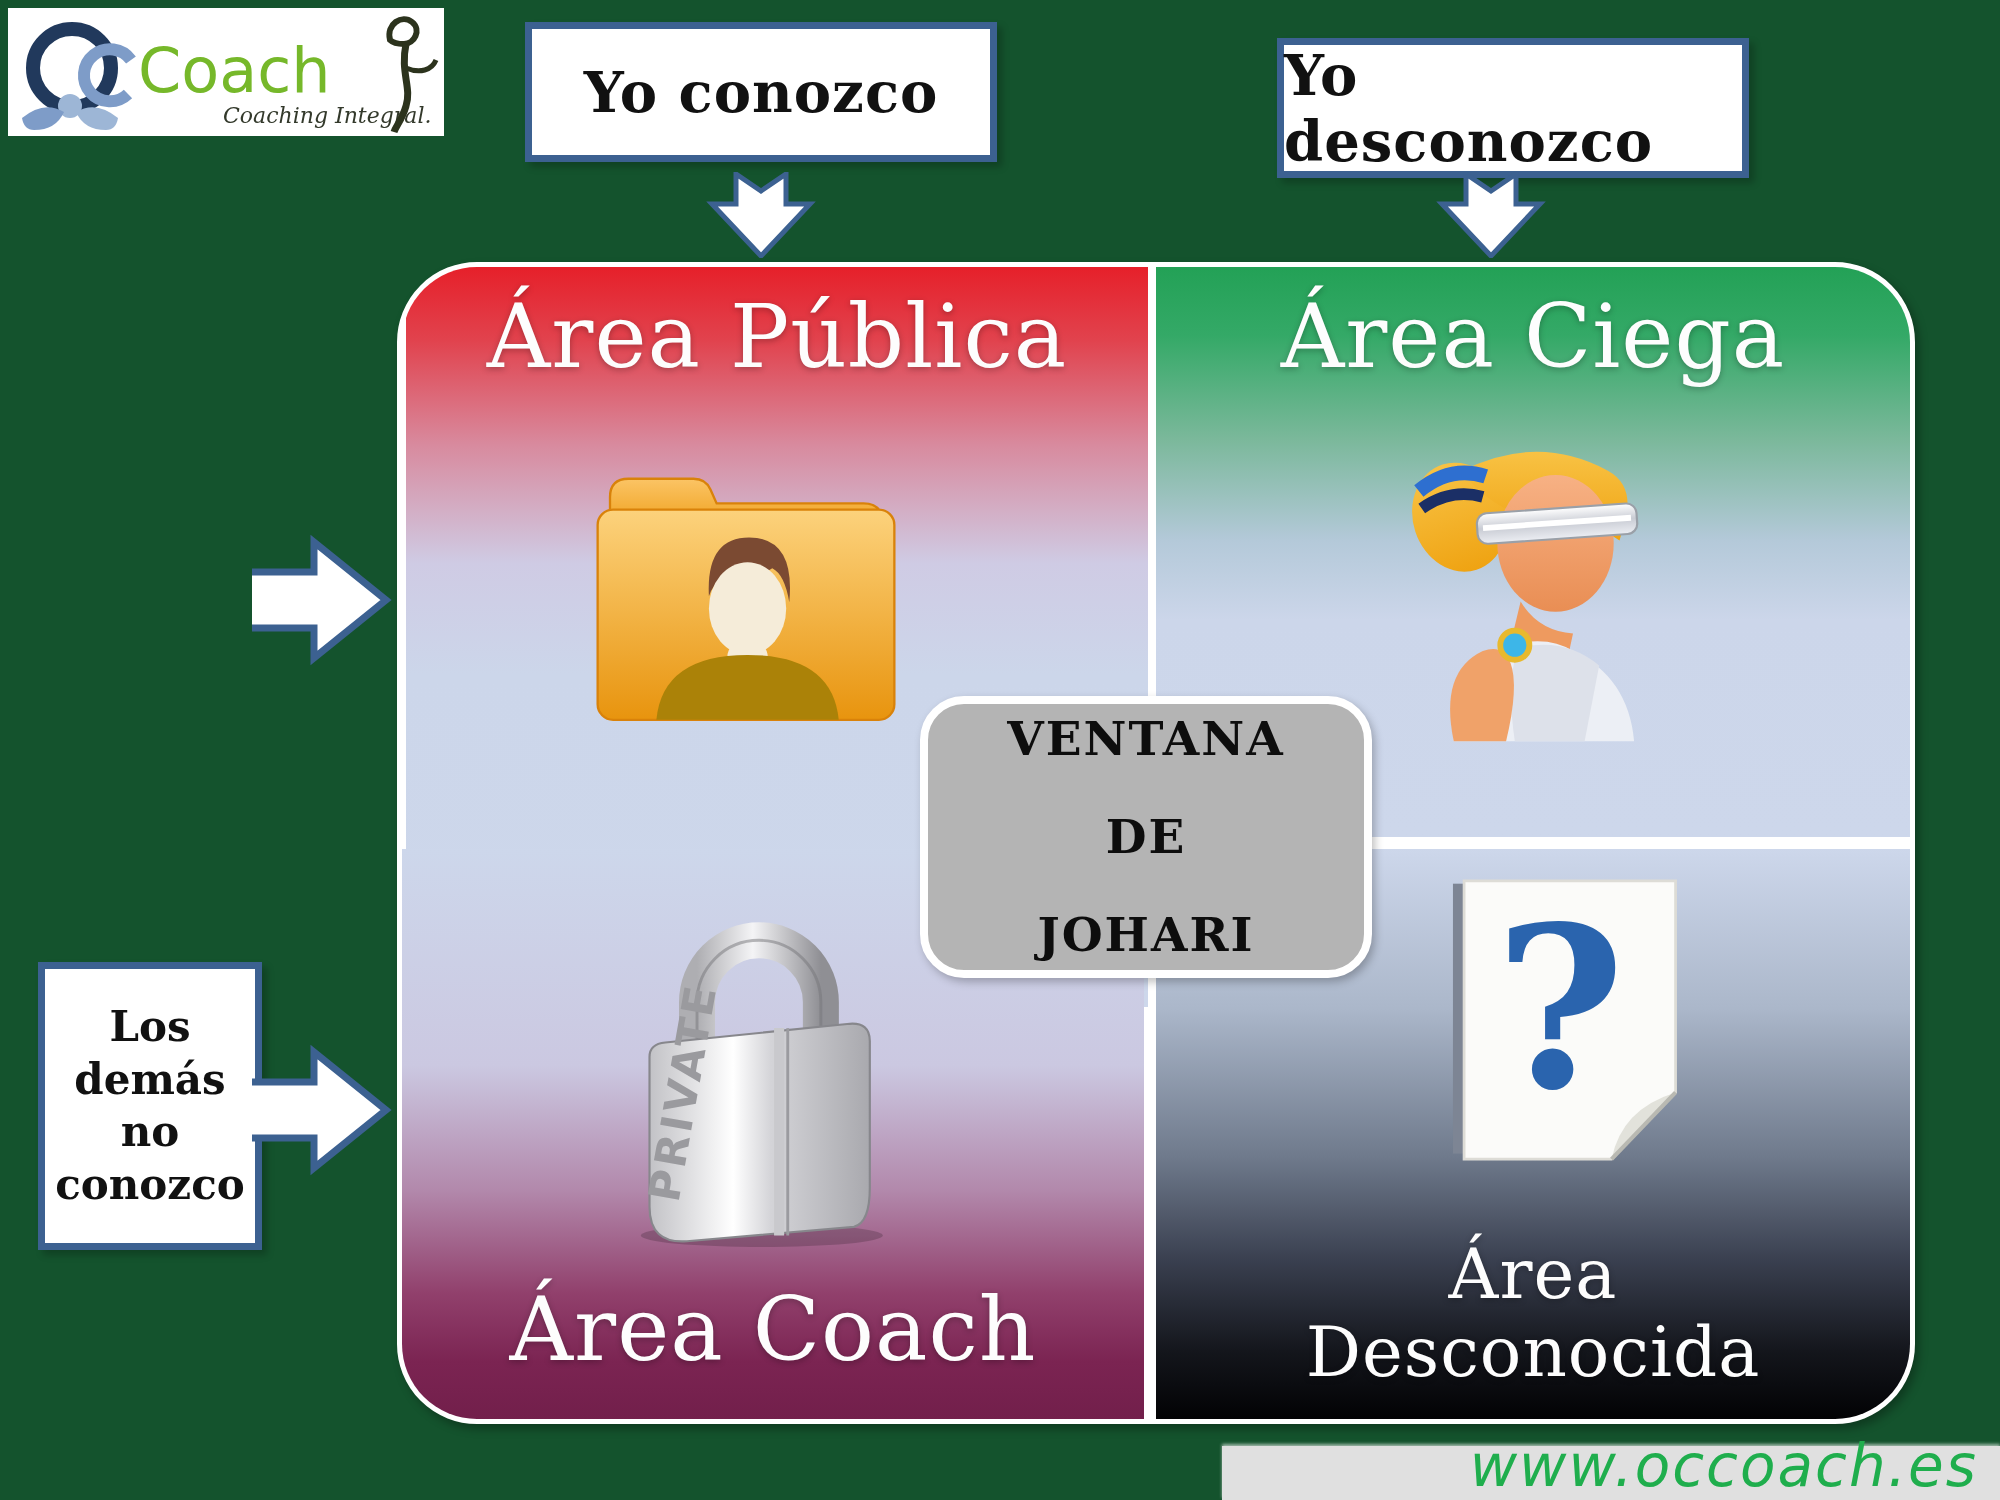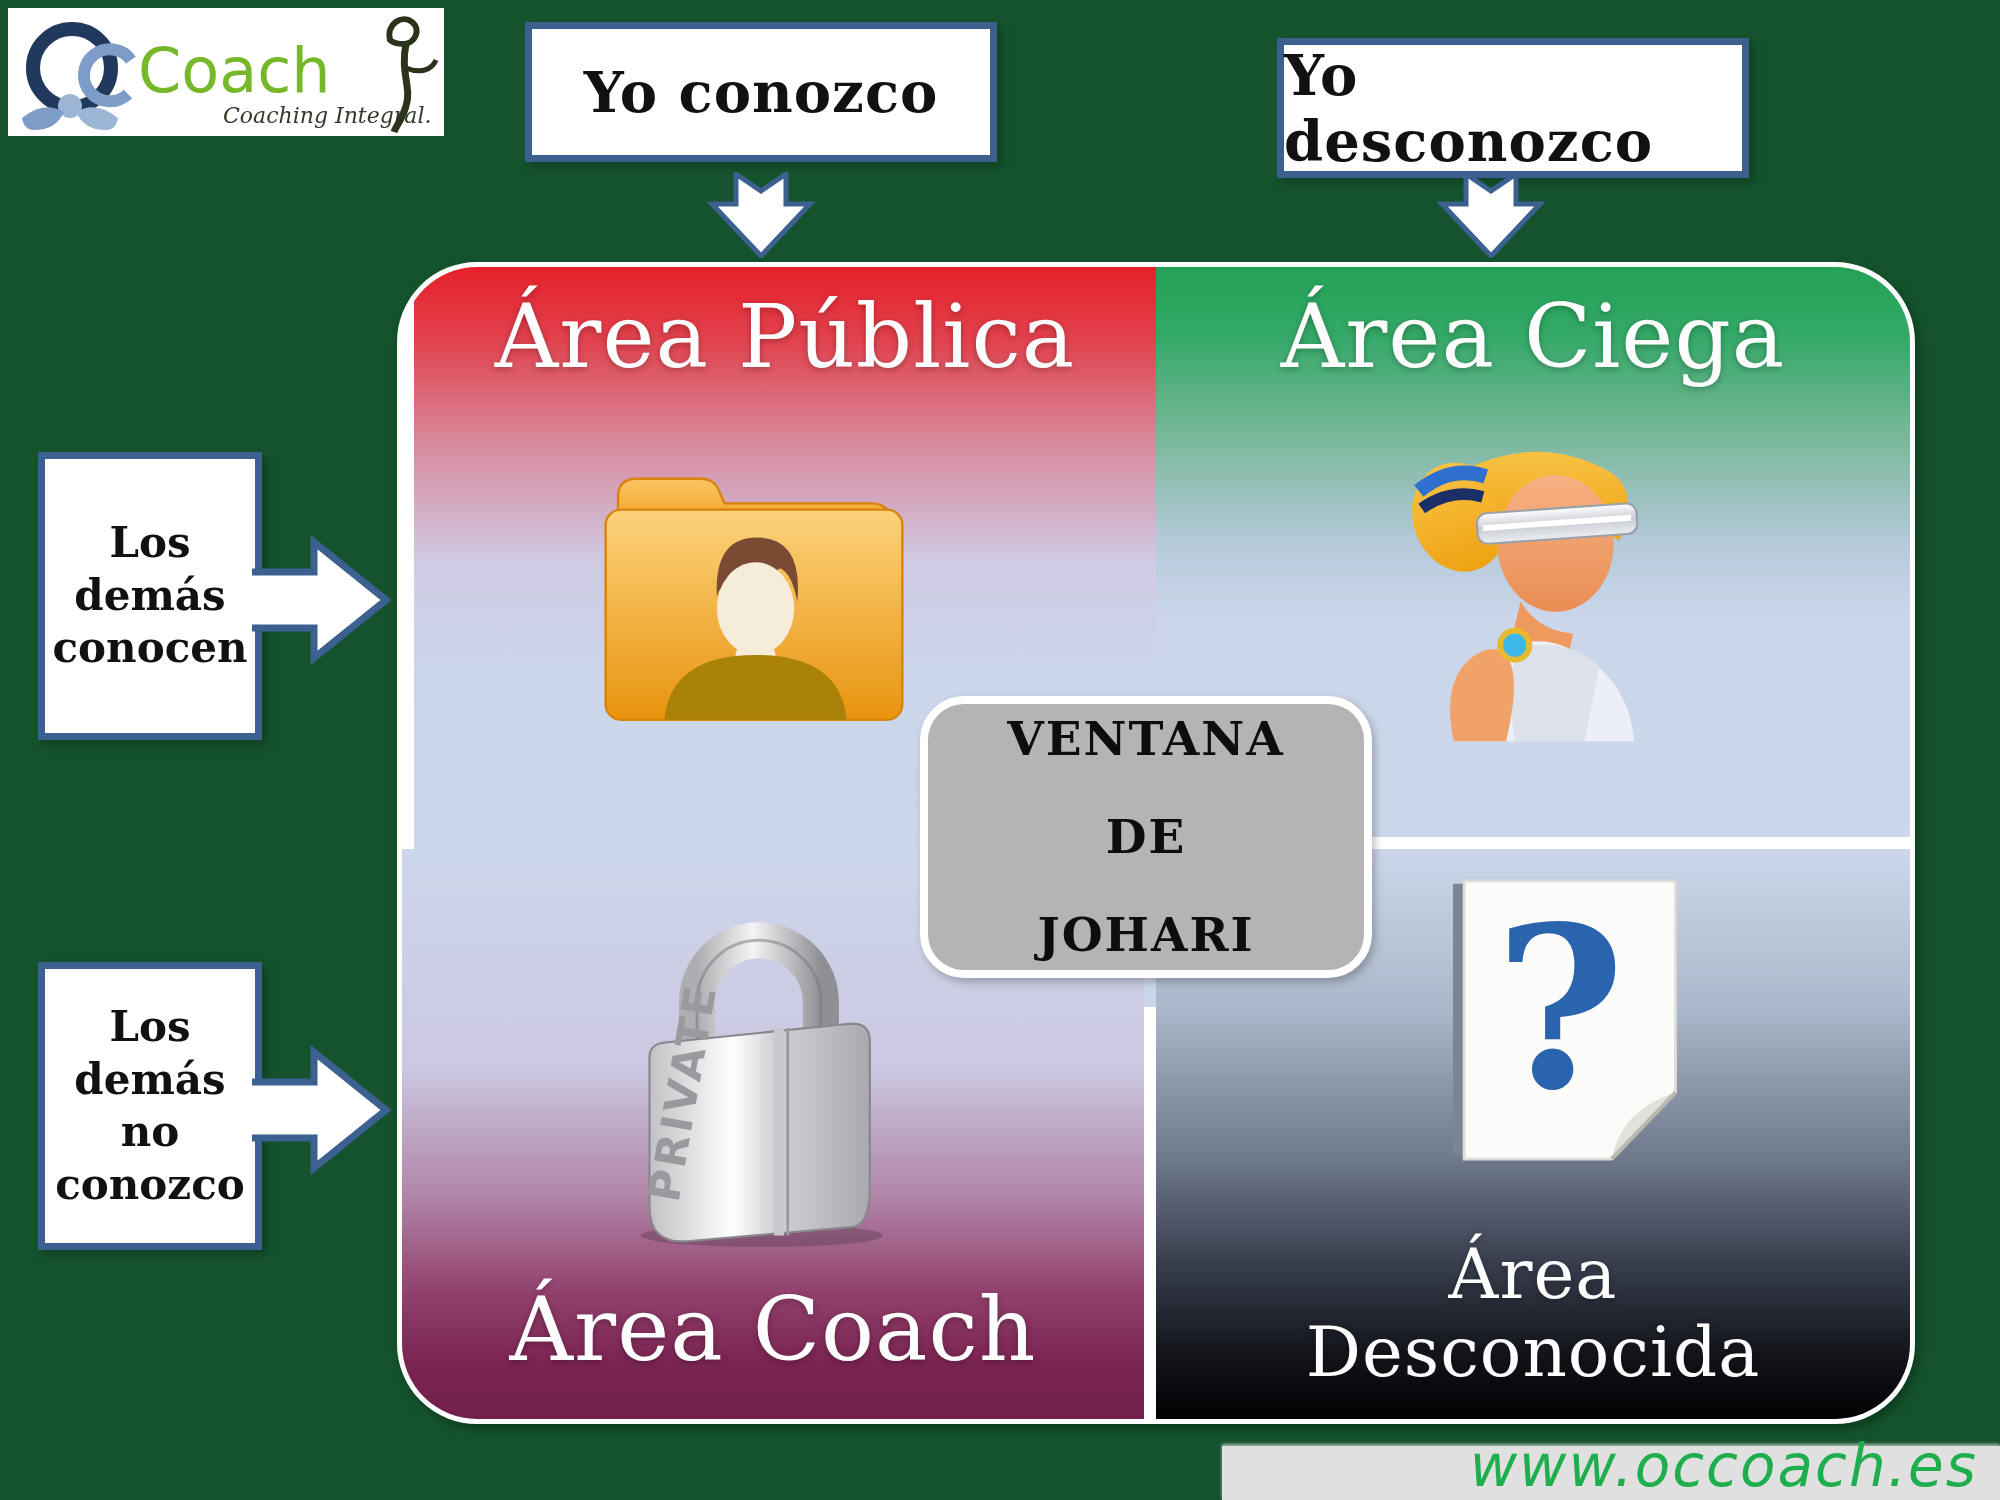--- a/index.html
+++ b/index.html
@@ -31,21 +31,21 @@
   .lc2{top:962px;}
   .rarr{position:absolute;width:140px;height:160px;}
   .ra1{left:252px;top:520px;}
   .ra2{left:252px;top:1030px;}
 
   
   .grid{position:absolute;left:397px;top:262px;width:1508px;height:1152px;background:#ffffff;
         border:5px solid #fff;border-radius:80px;overflow:hidden;
         box-shadow:4px 5px 10px rgba(0,0,0,.30);}
   .quad{position:absolute;overflow:hidden;}
-  .q1{left:12px;top:0;width:742px;height:740px;
+  .q1{left:4px;top:0;width:742px;height:740px;
       background:linear-gradient(180deg,#e6202a 0%,#e1434e 10%,#d88a9e 24%,#cfcbe4 40%,#ccd6ea 55%,#cdd7eb 100%);}
   .q2{left:754px;top:0;width:754px;height:570px;
       background:linear-gradient(180deg,#23a156 0%,#34a967 12%,#7ab89a 30%,#b4c9d9 48%,#ccd6ea 62%,#cdd7eb 100%);}
   .q3{left:0;top:582px;width:742px;height:570px;
       background:linear-gradient(180deg,#cdd7eb 0%,#cbc8e1 38%,#b288ab 60%,#91406c 78%,#7b2452 90%,#721f4b 100%);}
   .q4{left:754px;top:582px;width:754px;height:570px;
       background:linear-gradient(180deg,#cdd7eb 0%,#abb7ca 28%,#6f7a8c 54%,#3a4050 72%,#14161c 88%,#020204 100%);}
   .qtitle{position:absolute;left:0;width:100%;text-align:center;color:#fdfdfd;
           font-size:88px;letter-spacing:1px;text-shadow:0 2px 6px rgba(0,0,0,.28);}
   .q1 .qtitle,.q2 .qtitle{top:18px;}
@@ -97,23 +97,20 @@
     <path d="M30,2 L55,19 L80,2 L80,32 L104,32 L55,84 L6,32 L30,32 Z" fill="#ffffff" stroke="#3c6191" stroke-width="5"></path>
   </svg>
 
   <div class="tcall tc2">
     <span class="lbl">Yo desconozco</span>
   </div>
   <svg class="darr da2" viewBox="0 0 110 86">
     <path d="M30,2 L55,19 L80,2 L80,32 L104,32 L55,84 L6,32 L30,32 Z" fill="#ffffff" stroke="#3c6191" stroke-width="5"></path>
   </svg>
 
-  <div class="lcall lc1">
-    <span class="lbl">Los demás conocen</span>
-  </div>
   <svg class="rarr ra1" viewBox="0 0 140 160">
     <path d="M0,52 L62,52 L62,22 L134,80 L62,138 L62,108 L0,108" fill="#ffffff" stroke="#3c6191" stroke-width="7"></path>
   </svg>
 
   <div class="lcall lc2">
     <span class="lbl">Los demás no conozco</span>
   </div>
   <svg class="rarr ra2" viewBox="0 0 140 160">
     <path d="M0,52 L62,52 L62,22 L134,80 L62,138 L62,108 L0,108" fill="#ffffff" stroke="#3c6191" stroke-width="7"></path>
   </svg>

